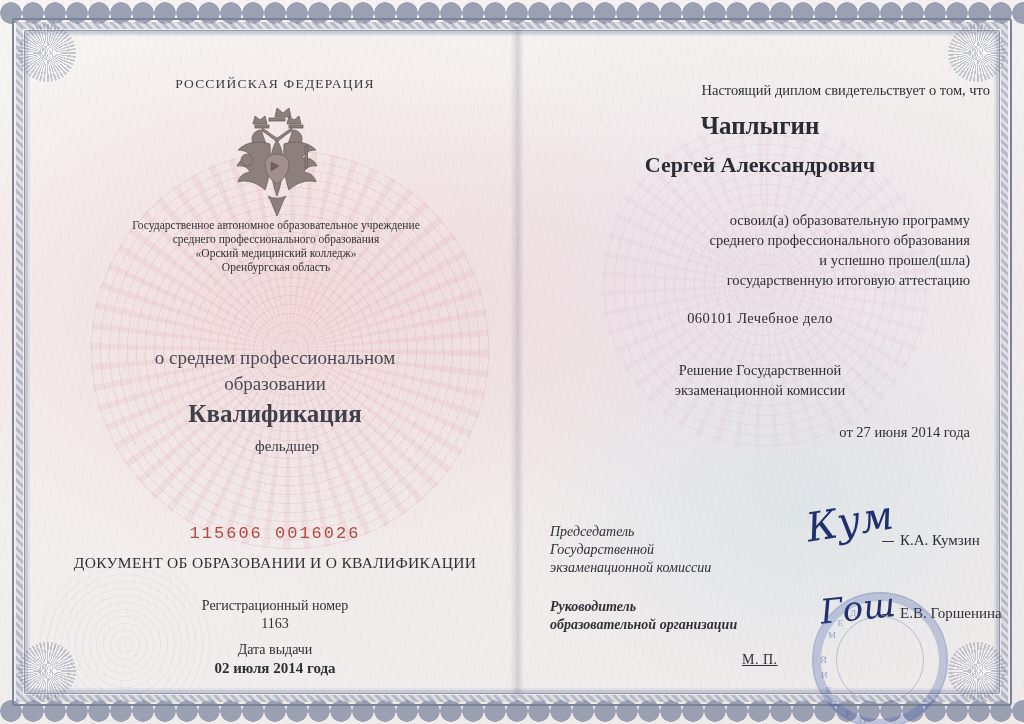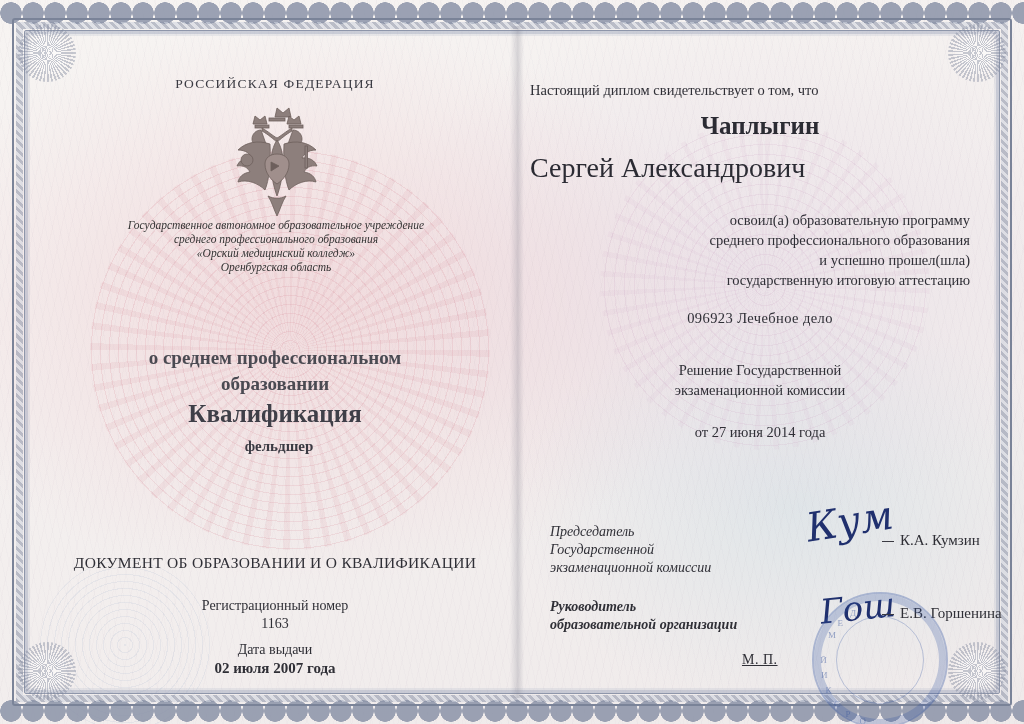--- a/index.html
+++ b/index.html
@@ -161,21 +161,20 @@
   .emblem svg { width: 100%; height: 100%; display: block; }
 
   .org {
     position: absolute;
     left: 30px; top: 158px;
     width: 412px;
     text-align: center;
     font-size: 11.5px;
     line-height: 14px;
     color: #333;
-    font-style: italic;
   }
 
   .diplom-title {
     position: absolute;
     left: 0; top: 222px;
     width: 470px;
     text-align: center;
     font-size: 56px;
     font-weight: bold;
     letter-spacing: 3px;
@@ -183,41 +182,41 @@
     text-shadow: 1px 1px 0 rgba(255,255,255,0.7), 2px 2px 2px rgba(90,70,70,0.35);
     font-family: "Liberation Serif", serif;
   }
 
   .subtitle {
     position: absolute;
     left: 0; top: 285px;
     width: 470px;
     text-align: center;
     font-size: 19px;
-    font-weight: bold;
+    font-weight: normal;
     line-height: 26px;
     color: #4a4a52;
   }
 
   .qual-label {
     position: absolute;
     left: 0; top: 340px;
     width: 470px;
     text-align: center;
     font-size: 25px;
     font-weight: bold;
     color: #3f3f48;
   }
   .qual-value {
     position: absolute;
-    left: 4px; top: 378px;
+    left: 12px; top: 378px;
     width: 470px;
     text-align: center;
     font-size: 15px;
-    font-weight: bold;
+    font-weight: normal;
     color: #3a3a42;
   }
 
   .serial {
     position: absolute;
     left: 0; top: 464px;
     width: 470px;
     text-align: center;
     font-size: 17px;
     letter-spacing: 2px;
@@ -267,40 +266,40 @@
     font-size: 15px;
     font-weight: bold;
     color: #2f2f36;
   }
 
   
   .r-intro {
     position: absolute;
     left: 0; top: 22px;
     width: 460px;
-    text-align: left;
+    text-align: right;
     font-size: 14.5px;
     color: #2f2f36;
   }
   .r-surname {
     position: absolute;
     left: 0; top: 52px;
     width: 460px;
     text-align: center;
     font-size: 25px;
     font-weight: bold;
     color: #2b2b33;
   }
   .r-fullname {
     position: absolute;
     left: 0; top: 92px;
     width: 460px;
-    text-align: left;
-    font-size: 28px;
-    font-weight: normal;
+    text-align: center;
+    font-size: 22px;
+    font-weight: bold;
     color: #2b2b33;
   }
   .r-body {
     position: absolute;
     left: 20px; top: 150px;
     width: 420px;
     text-align: right;
     font-size: 14.5px;
     line-height: 20px;
     color: #2f2f36;
@@ -320,21 +319,21 @@
     width: 420px;
     text-align: center;
     font-size: 14.5px;
     line-height: 20px;
     color: #2f2f36;
   }
   .r-date {
     position: absolute;
     left: 20px; top: 364px;
     width: 420px;
-    text-align: center;
+    text-align: right;
     font-size: 14.5px;
     color: #2f2f36;
   }
 
   
   .sign-block { position: absolute; }
   .sign-role {
     font-family: "Liberation Serif", serif;
     font-style: italic;
     font-size: 14px;
@@ -474,42 +473,43 @@
 
 
     <div class="subtitle">
       <div>о среднем профессиональном</div>
       <div>образовании</div>
     </div>
 
     <div class="qual-label">Квалификация</div>
     <div class="qual-value">фельдшер</div>
 
+    <div class="serial">115606  0016026</div>
     <div class="doc-line">ДОКУМЕНТ ОБ ОБРАЗОВАНИИ И О КВАЛИФИКАЦИИ</div>
 
     <div class="reg-label">Регистрационный номер</div>
     <div class="reg-number">1163</div>
     <div class="date-label">Дата выдачи</div>
-    <div class="date-value">02 июля 2007 года</div>
+    <div class="date-value">02 июля 2014 года</div>
   </div>
 
   <div class="right-panel">
 
     <div class="r-intro">Настоящий диплом свидетельствует  о том, что</div>
     <div class="r-surname">Чаплыгин</div>
     <div class="r-fullname">Сергей Александрович</div>
 
     <div class="r-body">
       <div>освоил(а) образовательную программу</div>
       <div>среднего профессионального образования</div>
       <div>и успешно прошел(шла)</div>
       <div>государственную итоговую аттестацию</div>
     </div>
 
-    <div class="r-spec">096923  Лечебное дело</div>
+    <div class="r-spec">060101  Лечебное дело</div>
 
     <div class="r-decision">
       <div>Решение Государственной</div>
       <div>экзаменационной комиссии</div>
     </div>
 
     <div class="r-date">от 27 июня 2014 года</div>
 
     <div class="sign-block sign-role chair-role">
       <div>Председатель</div>

